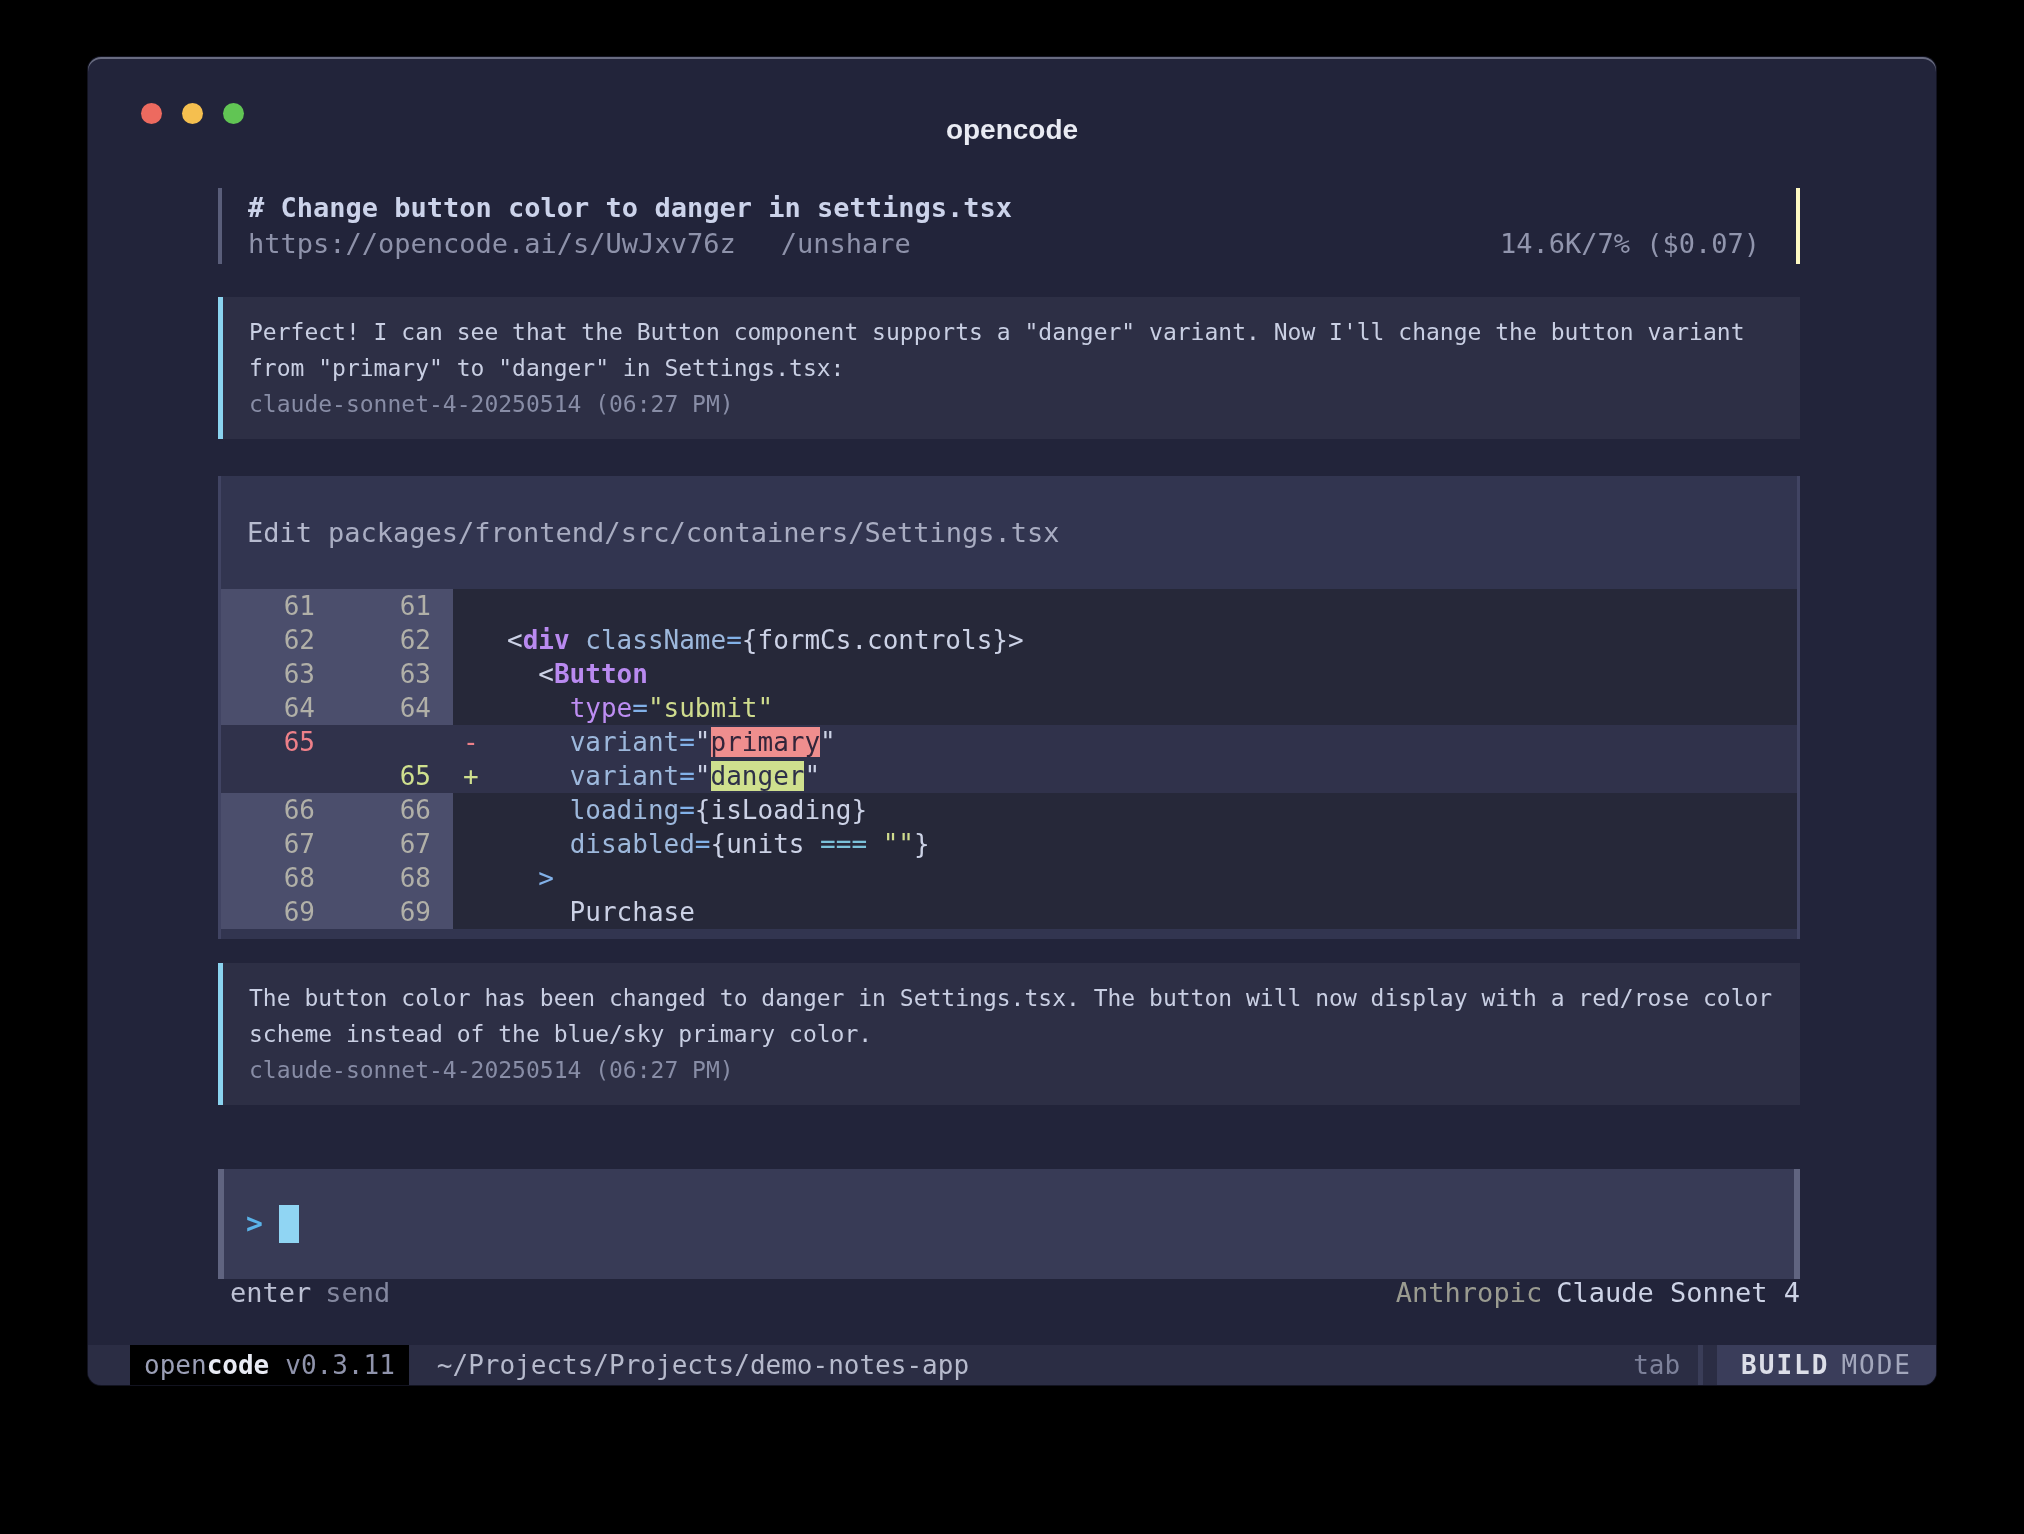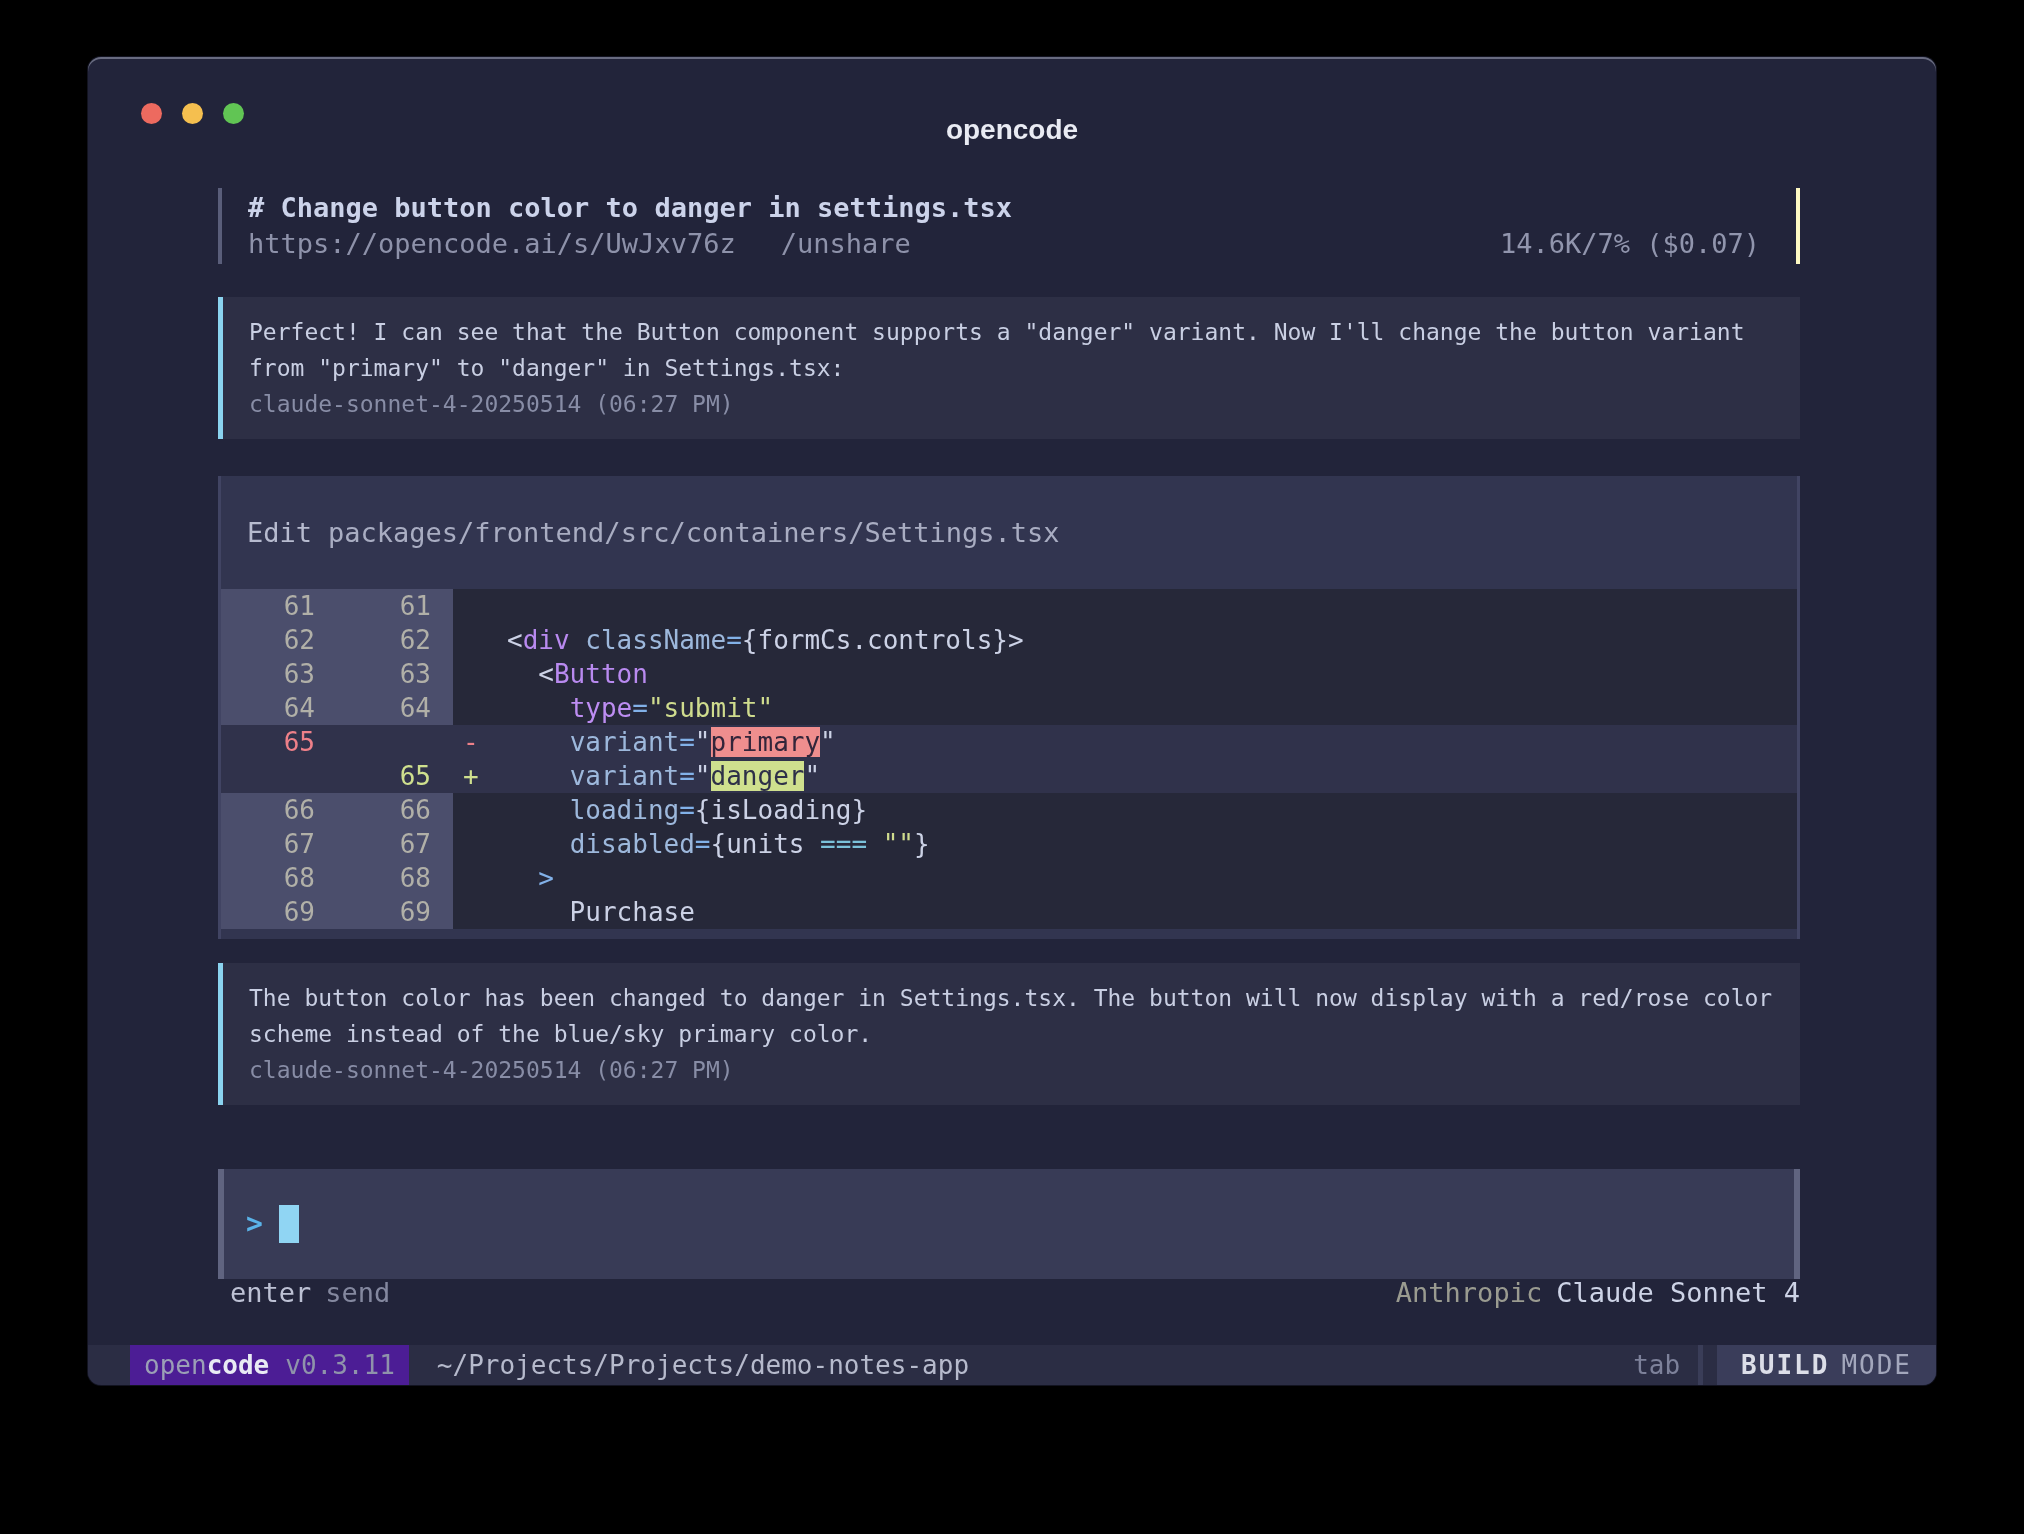--- a/index.html
+++ b/index.html
@@ -56,21 +56,21 @@
   .diff{background:#262839;font-size:26px;}
   .drow{display:flex;height:34px;line-height:34px;}
   .num{width:116px;flex:none;text-align:right;padding-right:22px;box-sizing:border-box;color:#b1b0a8;}
   .ctx .num{background:#4b4e6c;}
   .sign{width:44px;flex:none;padding-left:10px;box-sizing:border-box;}
   .codeline{white-space:pre;padding-left:10px;}
   .del,.add{background:#30324b;}
   .del .n1,.del .sign{color:#ee8089;}
   .add .n2,.add .sign{color:#cfe08e;}
   .tk-pun{color:#ccd2e6;}
-  .tk-tag{color:#b98af0;}
+  .tk-tag{color:#b98af0;font-weight:bold;}
   .tk-attr{color:#9db8dc;}
   .tk-kw{color:#bd8df2;}
   .tk-op{color:#82b1e8;}
   .tk-op2{color:#7bc2da;}
   .tk-str{color:#cfdc8e;}
   .tk-delhl{background:#ef8e8e;color:#33253a;}
   .tk-addhl{background:#cfe08e;color:#2e3048;}
   
   .input{
     position:absolute;left:130px;right:136px;top:1112px;height:110px;
@@ -86,21 +86,21 @@
   }
   .fk{color:#bdc1d4;}
   .fv{color:#84889f;margin-left:14px;}
   .prov{color:#9a9b90;}
   .model{color:#cdd3e6;margin-left:14px;}
   
   .statusbar{
     position:absolute;left:0;right:0;bottom:0;height:40px;background:#2b2d44;
     display:flex;align-items:stretch;font-size:26px;line-height:40px;white-space:nowrap;
   }
-  .chip-app{background:#4c1d95;margin-left:42px;padding:0 14px;}
+  .chip-app{background:#000000;margin-left:42px;padding:0 14px;}
   .sb-open{color:#9b9fb6;}
   .sb-code{color:#e9ebf4;font-weight:bold;}
   .sb-ver{color:#8f93ab;margin-left:16px;}
   .cwd{color:#b6bacc;margin-left:28px;}
   .sb-spacer{flex:1;}
   .tabhint{color:#7d819a;margin-right:18px;}
   .sb-divider{width:5px;background:#3a3d58;margin-right:14px;}
   .chip-mode{background:#3a3d5a;padding:0 24px;letter-spacing:2px;}
   .sb-build{color:#dcdee8;font-weight:bold;}
   .sb-mode{color:#a3a7bc;margin-left:12px;}

